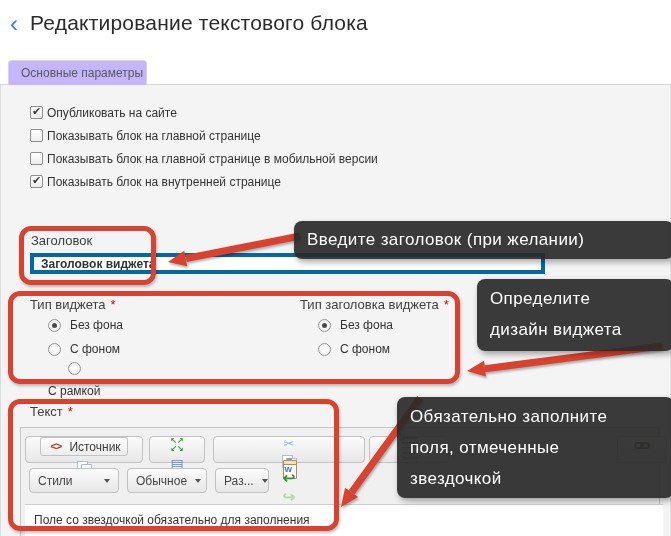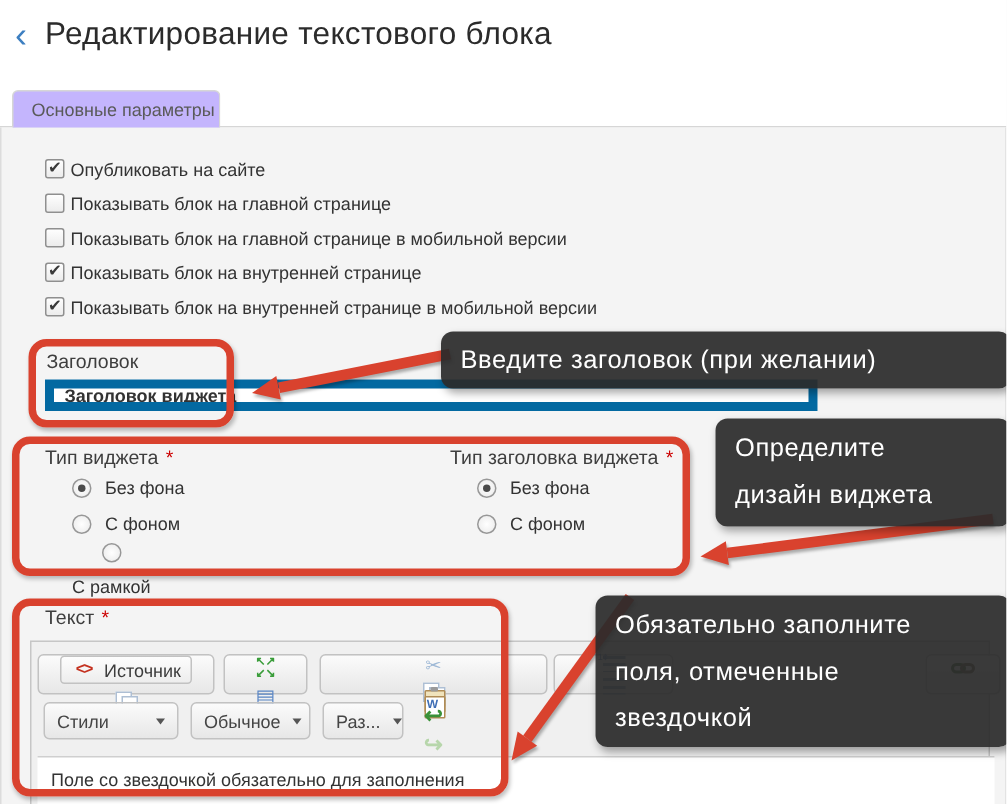--- a/index.html
+++ b/index.html
@@ -25,21 +25,21 @@
   
   .cbrow { position:absolute; left:30px; height:15px; display:flex; align-items:flex-start; gap:4px;
            font-size:12px; color:#333; cursor:pointer; }
   .cb { width:13px; height:13px; border:1px solid #8f8f8f; border-radius:2px;
         background:linear-gradient(#fefefe,#ececec); position:relative; flex:0 0 auto; }
   .cb.checked::after { content:"✔"; position:absolute; left:1px; top:-2px; font-size:11px; color:#3a3a3a; }
 
   
   .flabel { position:absolute; font-size:13px; color:#3e3e3e; }
   .req { color:#cc0000; margin-left:5px; }
-  .txtinput { position:absolute; left:30px; top:253px; width:515px; height:21px; border:6px solid #0369a1;
+  .txtinput { position:absolute; left:30px; top:253px; width:515px; height:21px; border:4px solid #0369a1;
               background:#fff; font-family:"Liberation Sans",sans-serif; font-size:12px; font-weight:bold;
               color:#333; padding:0 7px; }
 
   
   .rdrow { position:absolute; height:14px; display:flex; align-items:center; gap:9px;
            font-size:12px; color:#333; cursor:pointer; }
   .rd { width:13px; height:13px; border:1px solid #979797; border-radius:50%;
         background:radial-gradient(#ffffff,#e9e9e9); position:relative; flex:0 0 auto; }
   .rd.checked::after { content:""; position:absolute; left:3px; top:3px; width:5px; height:5px;
                        border-radius:50%; background:#4a4a4a; }
@@ -134,24 +134,20 @@
     <span>Показывать блок на главной странице</span>
   </div>
   <div class="cbrow" style="top:152px">
     <span class="cb"></span>
     <span>Показывать блок на главной странице в мобильной версии</span>
   </div>
   <div class="cbrow" style="top:175px">
     <span class="cb checked"></span>
     <span>Показывать блок на внутренней странице</span>
   </div>
-  <div class="cbrow" style="top:198px">
-    <span class="cb checked"></span>
-    <span>Показывать блок на внутренней странице в мобильной версии</span>
-  </div>
 
   <div class="flabel" style="left:31px; top:233px;">Заголовок</div>
   <input class="txtinput" type="text" value="Заголовок виджета" style="">
 
   <div class="flabel" style="left:30px; top:297px;">
     <span>Тип виджета</span><span class="req">*</span>
   </div>
   <div class="rdrow" style="left:48px; top:318px;">
     <span class="rd checked"></span>
     <span>Без фона</span>

